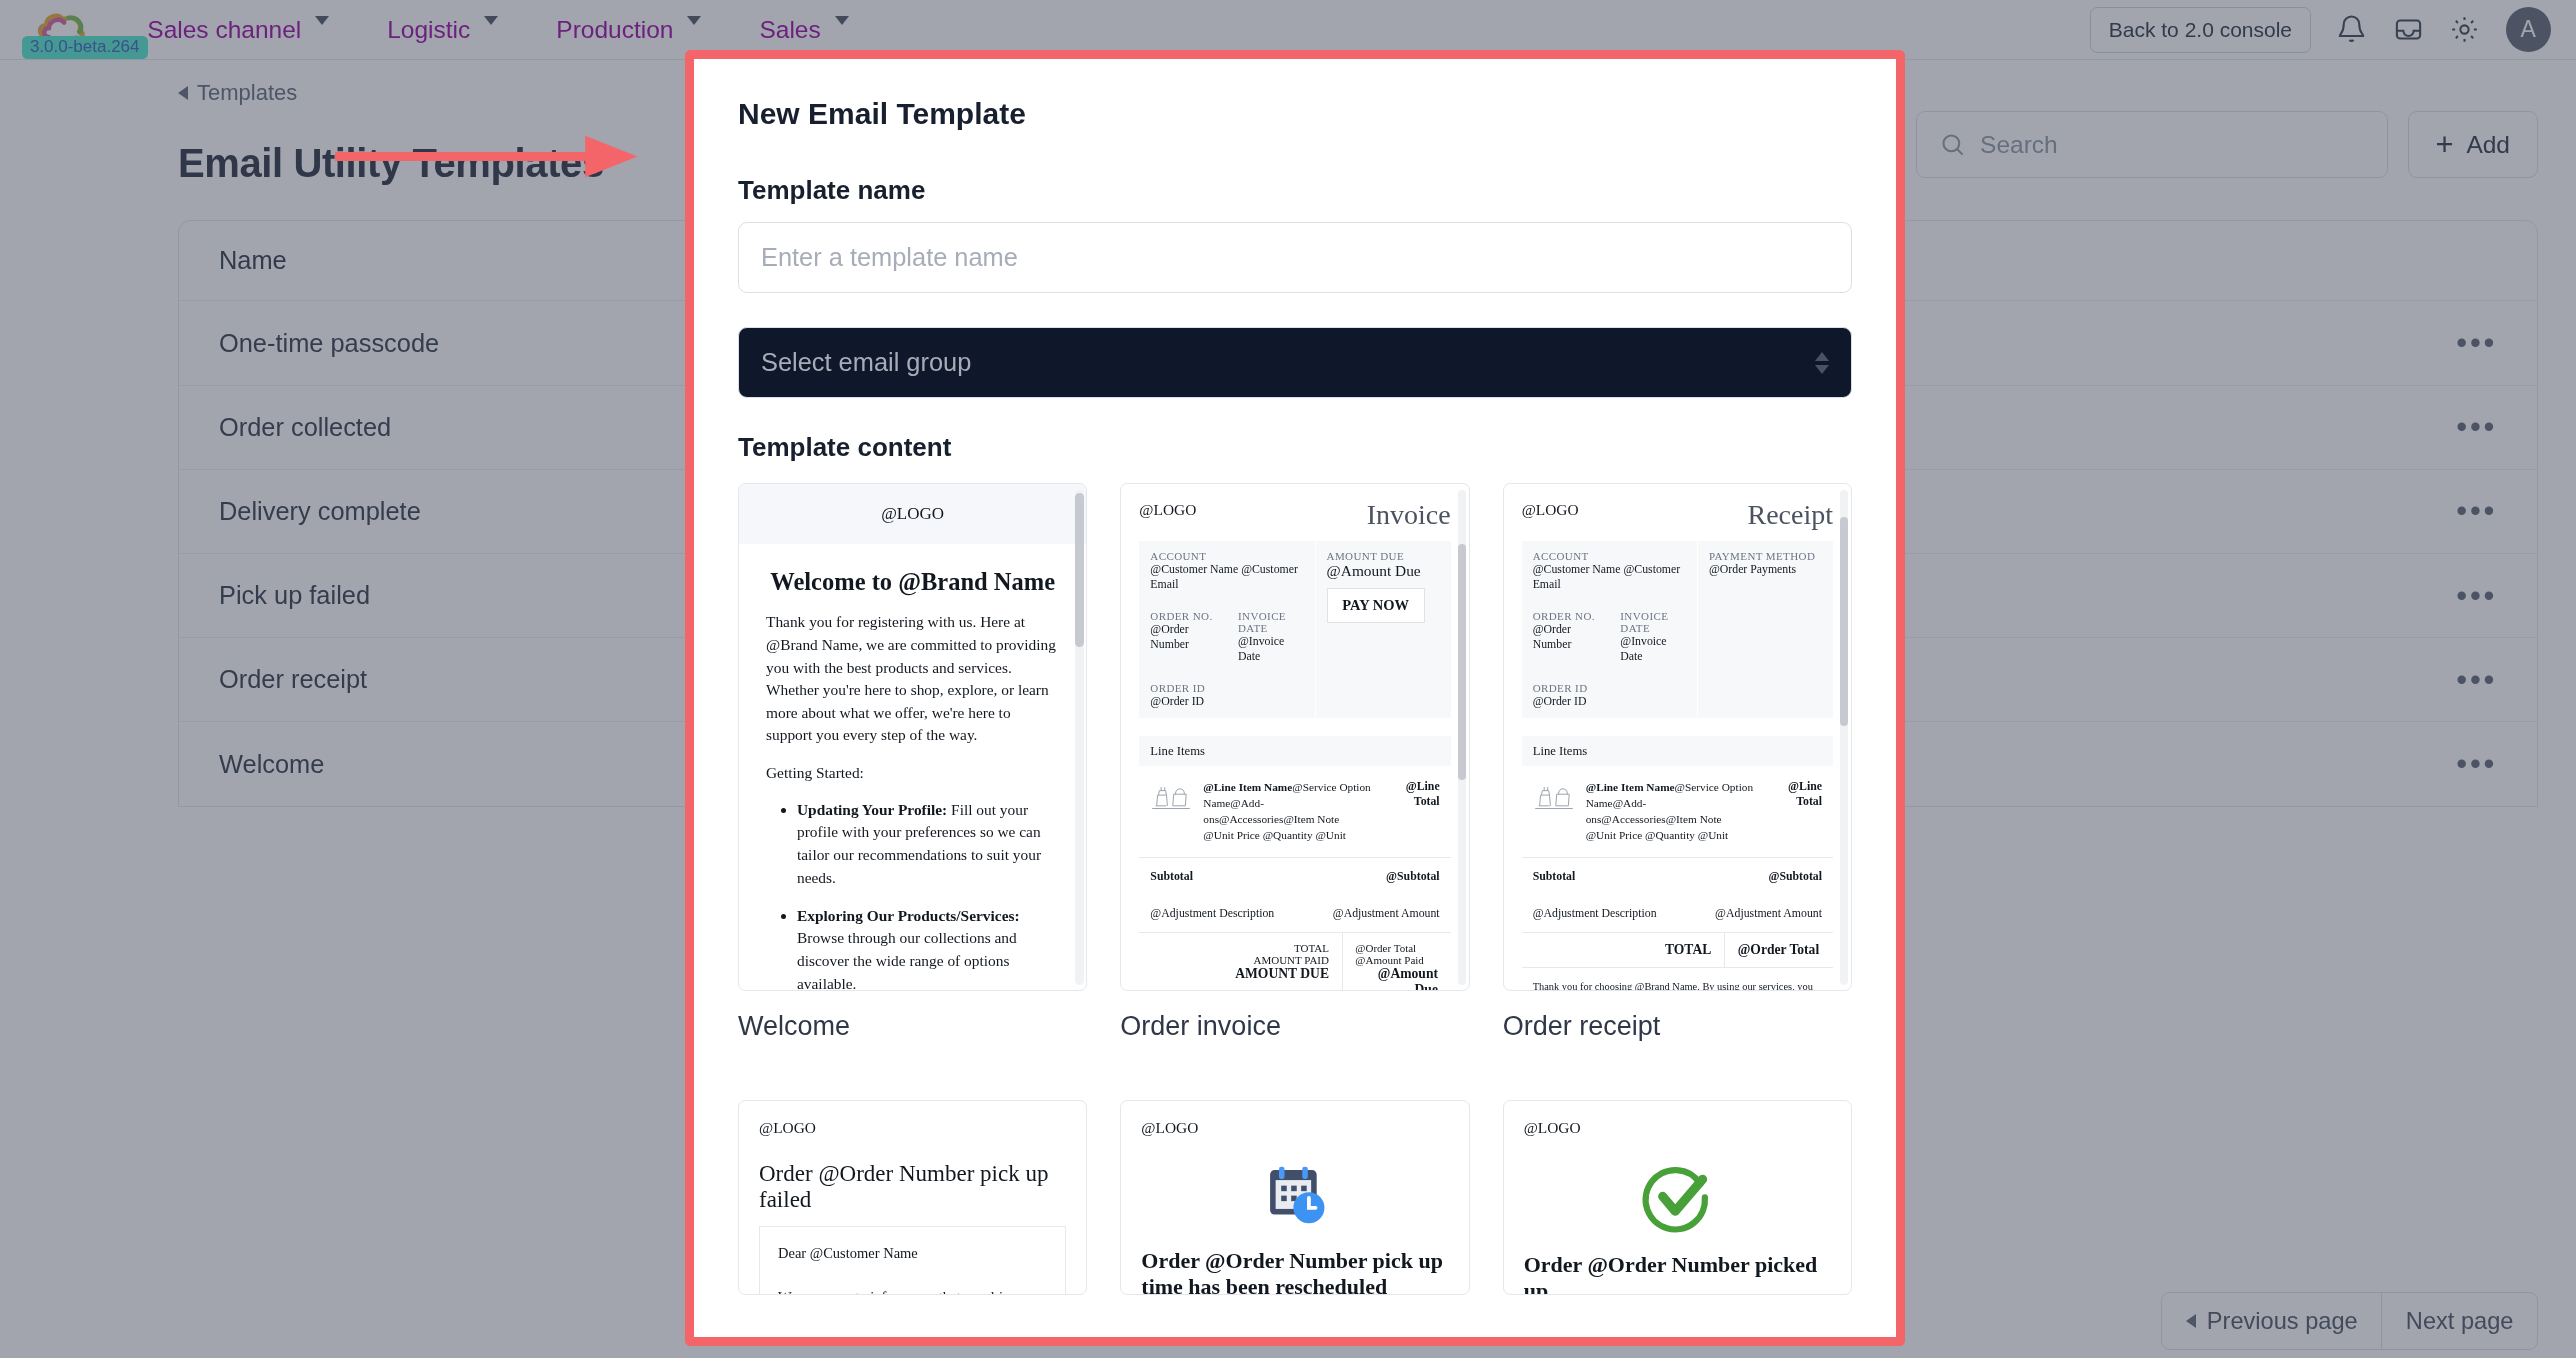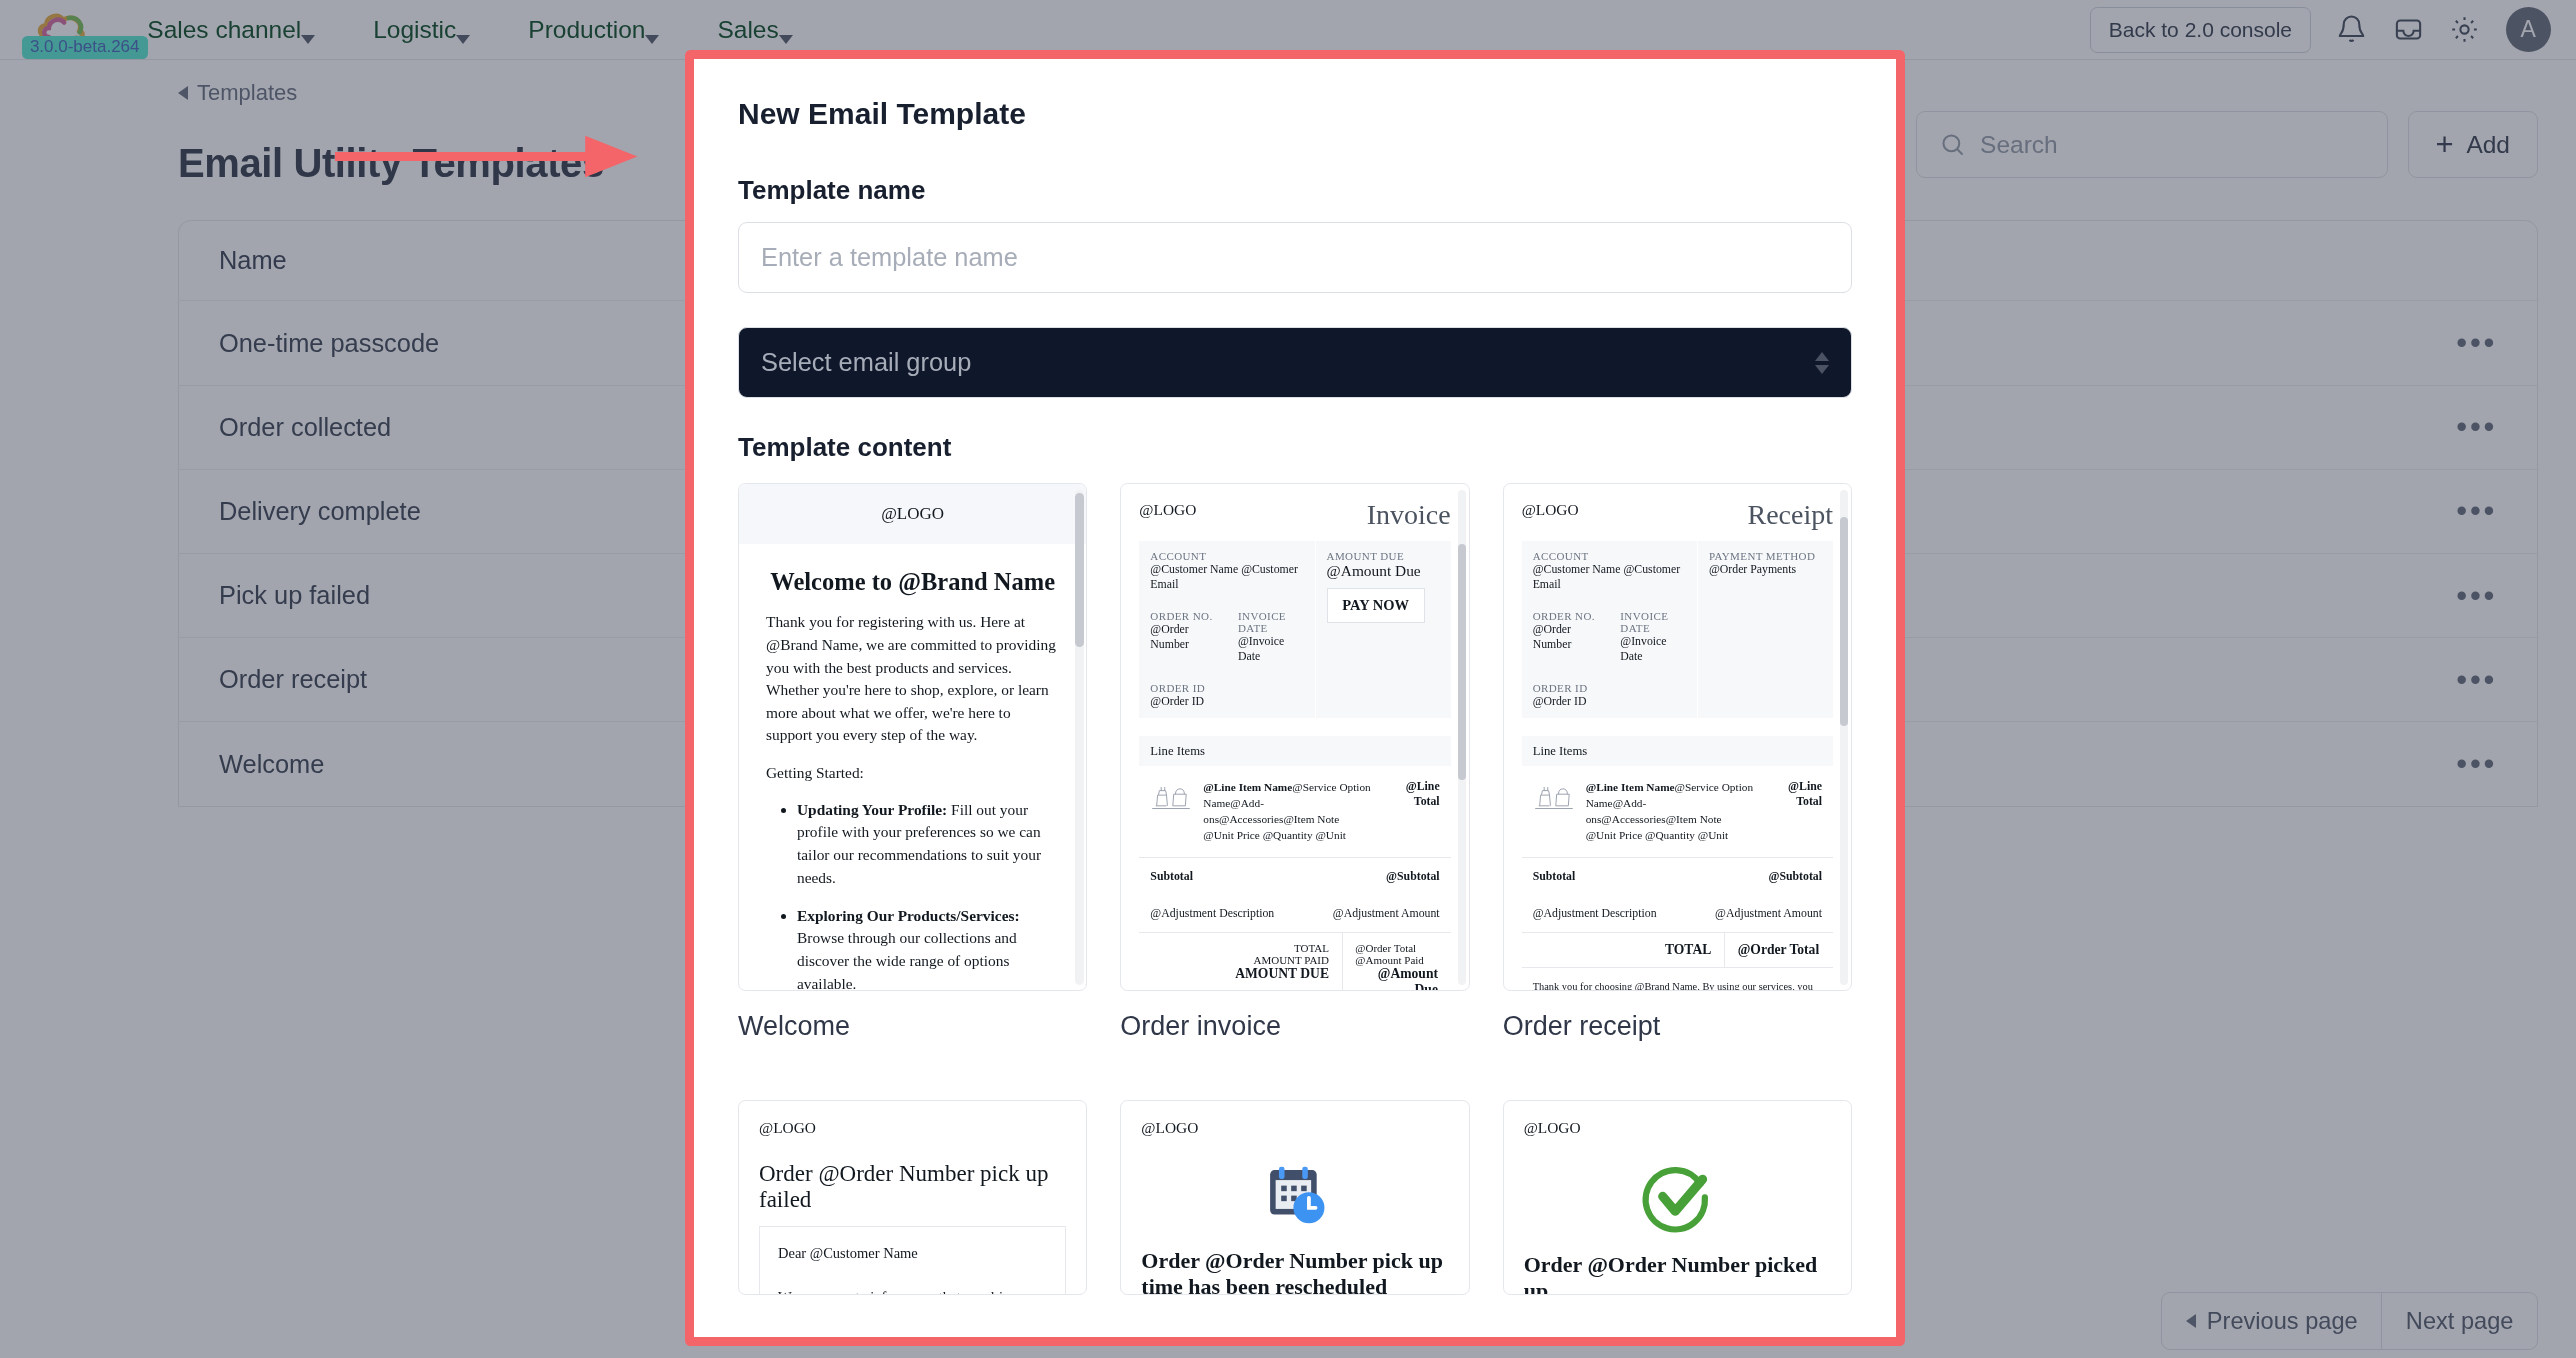--- a/index.html
+++ b/index.html
@@ -32,22 +32,22 @@
   }
   .logo-wrap { width: 102px; position: relative; height: 60px; }
   .logo-cloud { position: absolute; left: 20px; top: 9px; }
   .version-pill {
     position: absolute; left: 5.4px; top: 36px;
     background: #5eead4; color: #4f6ebf;
     font-size: 17px; padding: 1.8px 8.2px; border-radius: 5.4px;
     white-space: nowrap;
   }
   .navitem {
-    display: flex; align-items: flex-end; gap: 0;
-    font-size: 24.5px; color: #14532d; font-weight: 400;
+    display: flex; align-items: flex-start; gap: 14px;
+    font-size: 24.5px; color: #a21caf; font-weight: 400;
     padding: 0 29px; cursor: pointer; white-space: nowrap;
   }
   .chev-d {
     width: 0; height: 0; border-left: 7.3px solid transparent;
     border-right: 7.3px solid transparent; border-top: 9px solid #5a6272;
   }
   .topbar-right {
     margin-left: auto; display: flex; align-items: center; gap: 25.4px;
   }
   .back-btn {

